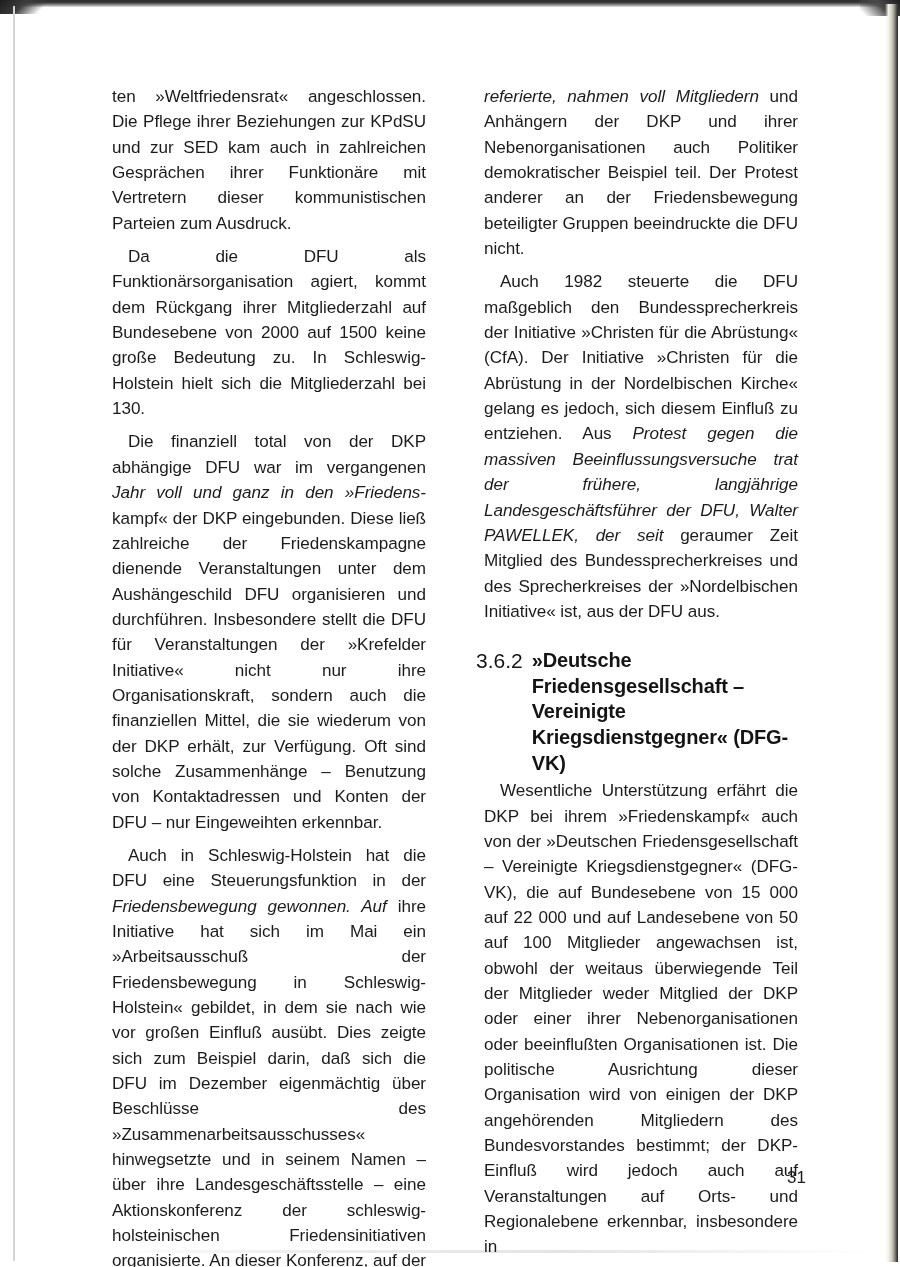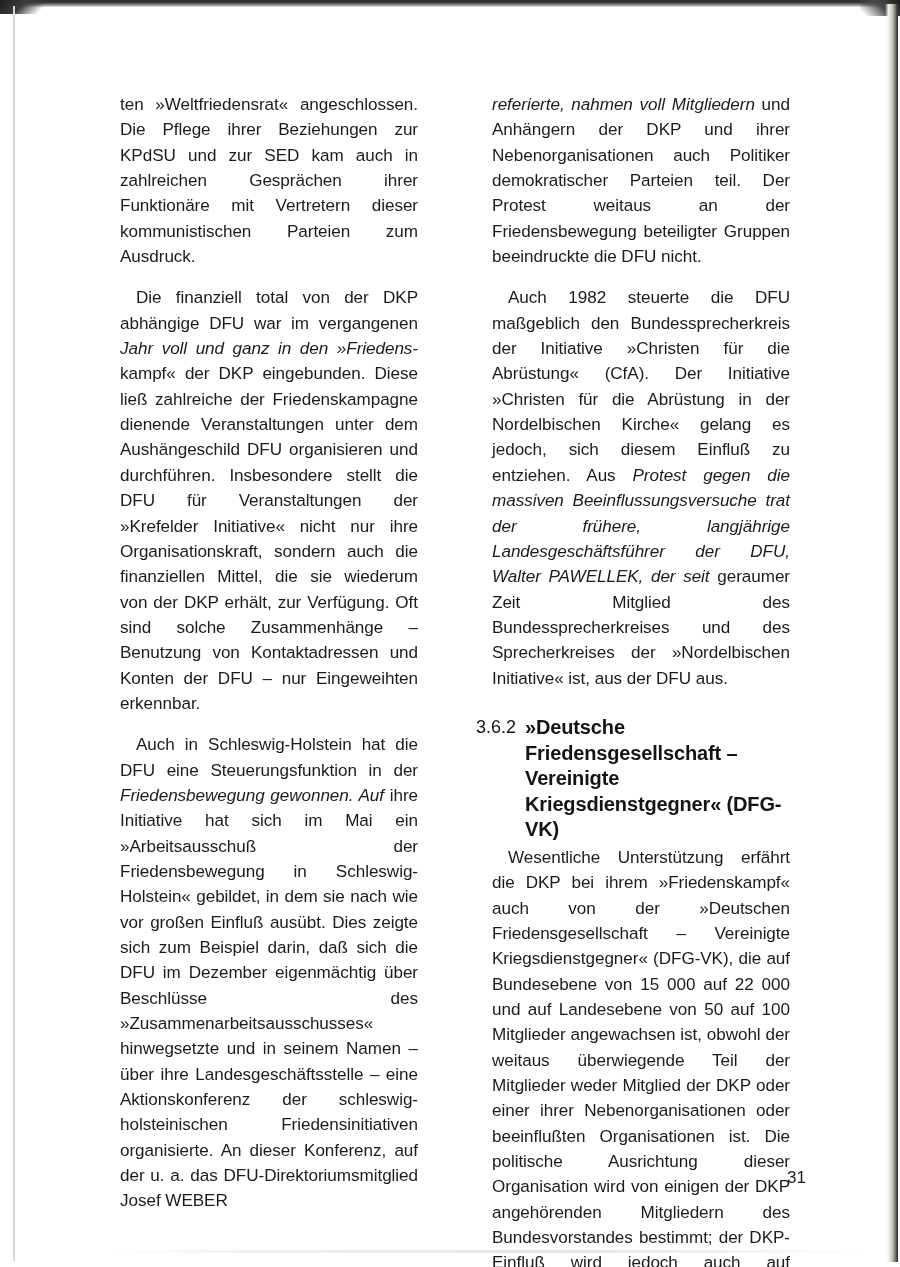--- a/index.html
+++ b/index.html
@@ -76,21 +76,21 @@
     left: 104px;
     width: 702px;
     display: flex;
     gap: 42px;
   }
   .col {
     width: 330px;
   }
 
   p.body {
-    margin: 16px;
+    margin: 8px;
     font-size: 17.1px;
     line-height: 25.35px;
     color: #1b1b1b;
     text-align: justify;
     text-justify: inter-word;
     letter-spacing: -0.05px;
     -webkit-hyphens: none;
     hyphens: none;
   }
   p.body + p.body {
@@ -104,21 +104,21 @@
   }
 
   
   .section-heading {
     display: flex;
     align-items: flex-start;
     margin: 24px 0 0 0;
     color: #141414;
   }
   .section-heading .sec-num {
-    font-size: 18px;
+    font-size: 21px;
     line-height: 25.6px;
     flex: 0 0 auto;
     padding-right: 9px;
     white-space: nowrap;
   }
   .section-heading .sec-title {
     font-size: 20px;
     line-height: 25.6px;
     font-weight: bold;
     letter-spacing: -0.15px;
@@ -153,35 +153,38 @@
   <div class="scan-bottom-smudge"></div>
 
   <div class="columns">
 
     <div class="col">
 
       <p class="body noindent">
         <span>ten »Weltfriedensrat« angeschlossen. Die Pflege ihrer Beziehungen zur KPdSU und zur SED kam auch in zahlreichen Gesprächen ihrer Funktionäre mit Vertretern dieser kommunistischen Parteien zum Ausdruck.</span>
       </p>
 
+      <p class="body">
+        <span>Da die DFU als Funktionärsorganisation agiert, kommt dem Rückgang ihrer Mitgliederzahl auf Bundesebene von 2000 auf 1500 keine große Bedeutung zu. In Schleswig-Holstein hielt sich die Mitgliederzahl bei 130.</span>
+      </p>
 
       <p class="body">
         <span>Die finanziell total von der DKP abhängige DFU war im vergangenen </span><span class="it">Jahr voll und ganz in den »Friedens-</span><span>kampf« der DKP eingebunden. Diese ließ zahlreiche der Friedenskampagne dienende Veranstaltungen unter dem Aushängeschild DFU organisieren und durchführen. Insbesondere stellt die DFU für Veranstaltungen der »Krefelder Initiative« nicht nur ihre Organisationskraft, sondern auch die finanziellen Mittel, die sie wiederum von der DKP erhält, zur Verfügung. Oft sind solche Zusammenhänge – Benutzung von Kontaktadressen und Konten der DFU – nur Eingeweihten erkennbar.</span>
       </p>
 
       <p class="body">
         <span>Auch in Schleswig-Holstein hat die DFU eine Steuerungsfunktion in der </span><span class="it">Friedensbewegung gewonnen. Auf</span><span> ihre Initiative hat sich im Mai ein »Arbeitsausschuß der Friedensbewegung in Schleswig-Holstein« gebildet, in dem sie nach wie vor großen Einfluß ausübt. Dies zeigte sich zum Beispiel darin, daß sich die DFU im Dezember eigenmächtig über Beschlüsse des »Zusammenarbeitsausschusses« hinwegsetzte und in seinem Namen – über ihre Landesgeschäftsstelle – eine Aktionskonferenz der schleswig-holsteinischen Friedensinitiativen organisierte. An dieser Konferenz, auf der u. a. das DFU-Direktoriumsmitglied Josef WEBER</span>
       </p>
 
     </div>
 
     <div class="col">
 
       <p class="body noindent">
-        <span class="it">referierte, nahmen voll Mitgliedern</span><span> und Anhängern der DKP und ihrer Nebenorganisationen auch Politiker demokratischer Parteien teil. Der Protest weitaus an der Friedensbewegung beteiligter Gruppen beeindruckte die DFU nicht.</span>
+        <span class="it">referierte, nahmen voll Mitgliedern</span><span> und Anhängern der DKP und ihrer Nebenorganisationen auch Politiker demokratischer Beispiel teil. Der Protest anderer an der Friedensbewegung beteiligter Gruppen beeindruckte die DFU nicht.</span>
       </p>
 
       <p class="body">
         <span>Auch 1982 steuerte die DFU maßgeblich den Bundessprecherkreis der Initiative »Christen für die Abrüstung« (CfA). Der Initiative »Christen für die Abrüstung in der Nordelbischen Kirche« gelang es jedoch, sich diesem Einfluß zu entziehen. Aus </span><span class="it">Protest gegen die massiven Beeinflussungsversuche trat der frühere, langjährige Landesgeschäftsführer der DFU, Walter PAWELLEK, der seit</span><span> geraumer Zeit Mitglied des Bundessprecherkreises und des Sprecherkreises der »Nordelbischen Initiative« ist, aus der DFU aus.</span>
       </p>
 
       <div class="section-heading">
         <span class="sec-num">3.6.2</span>
         <span class="sec-title">»Deutsche Friedensgesellschaft – Vereinigte Kriegsdienstgegner« (DFG-VK)</span>
       </div>

